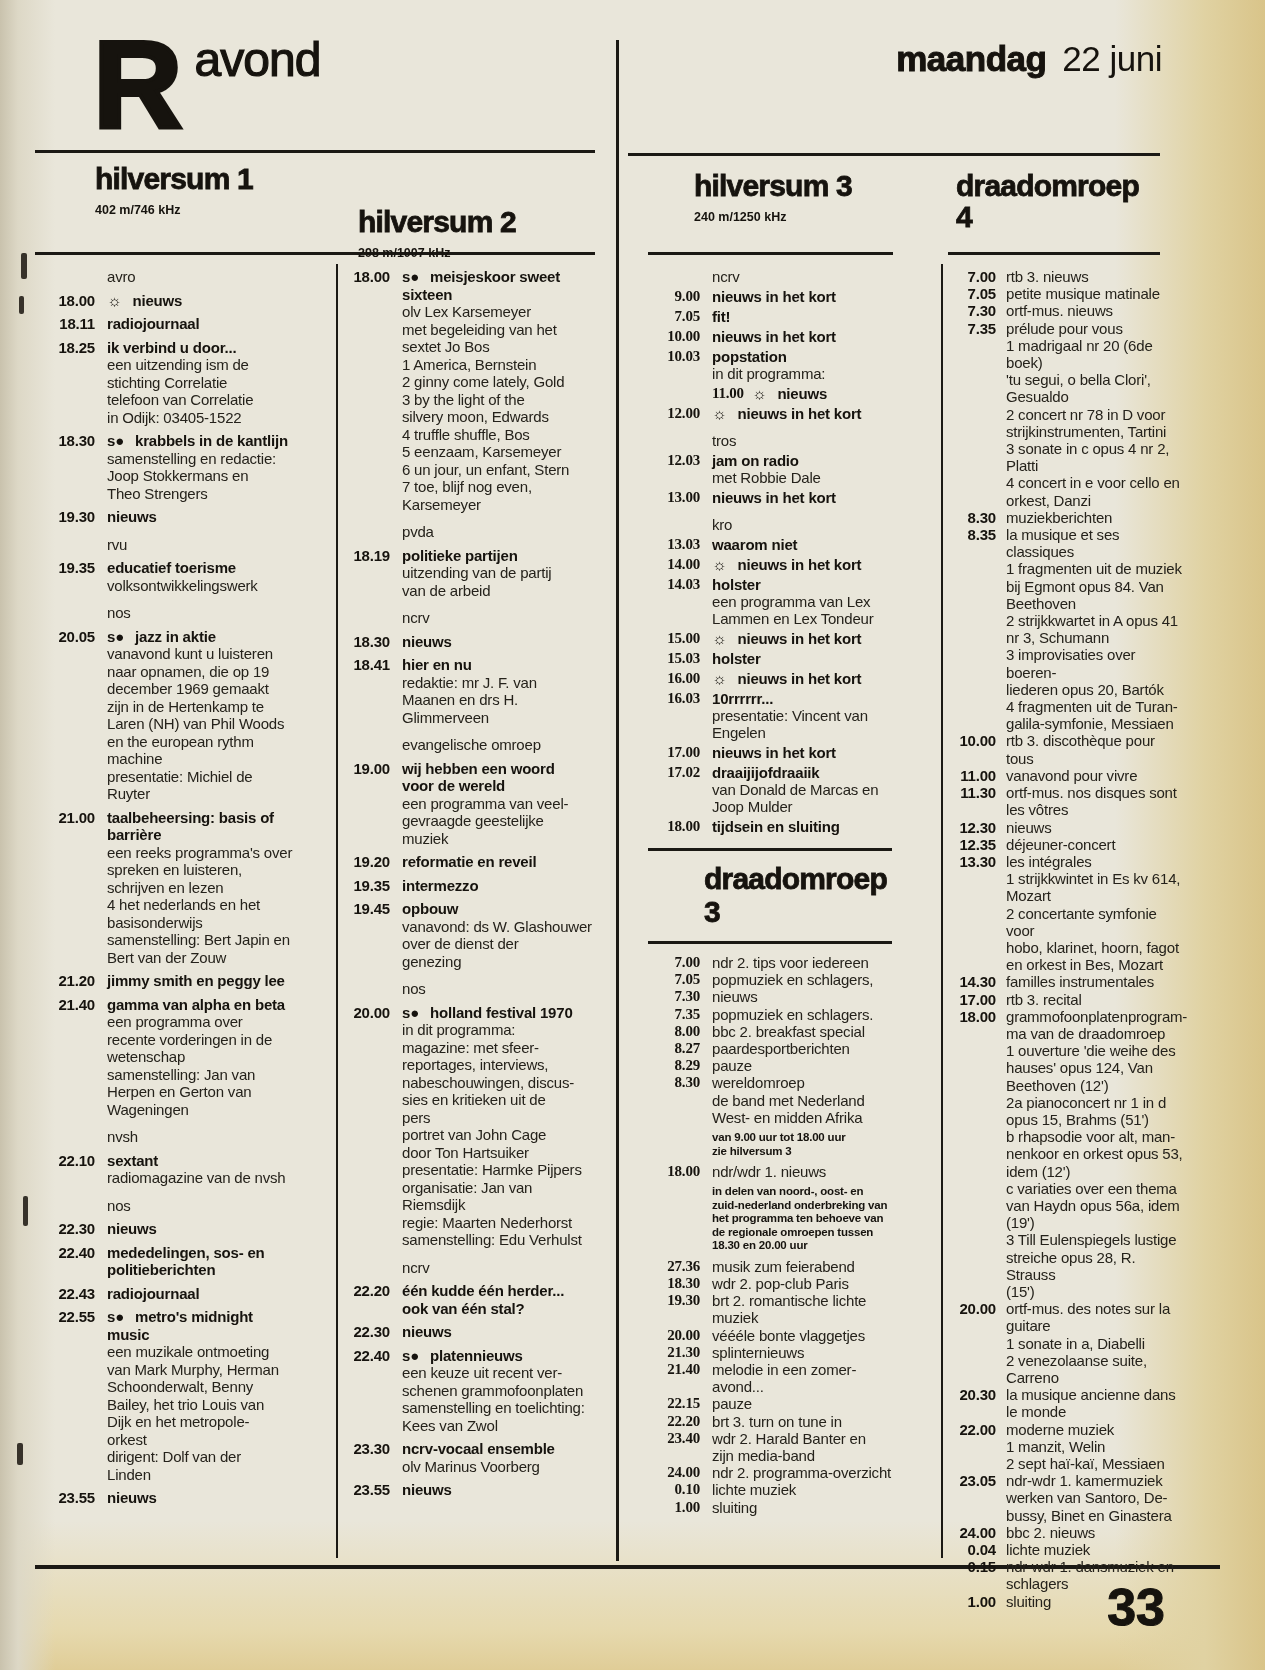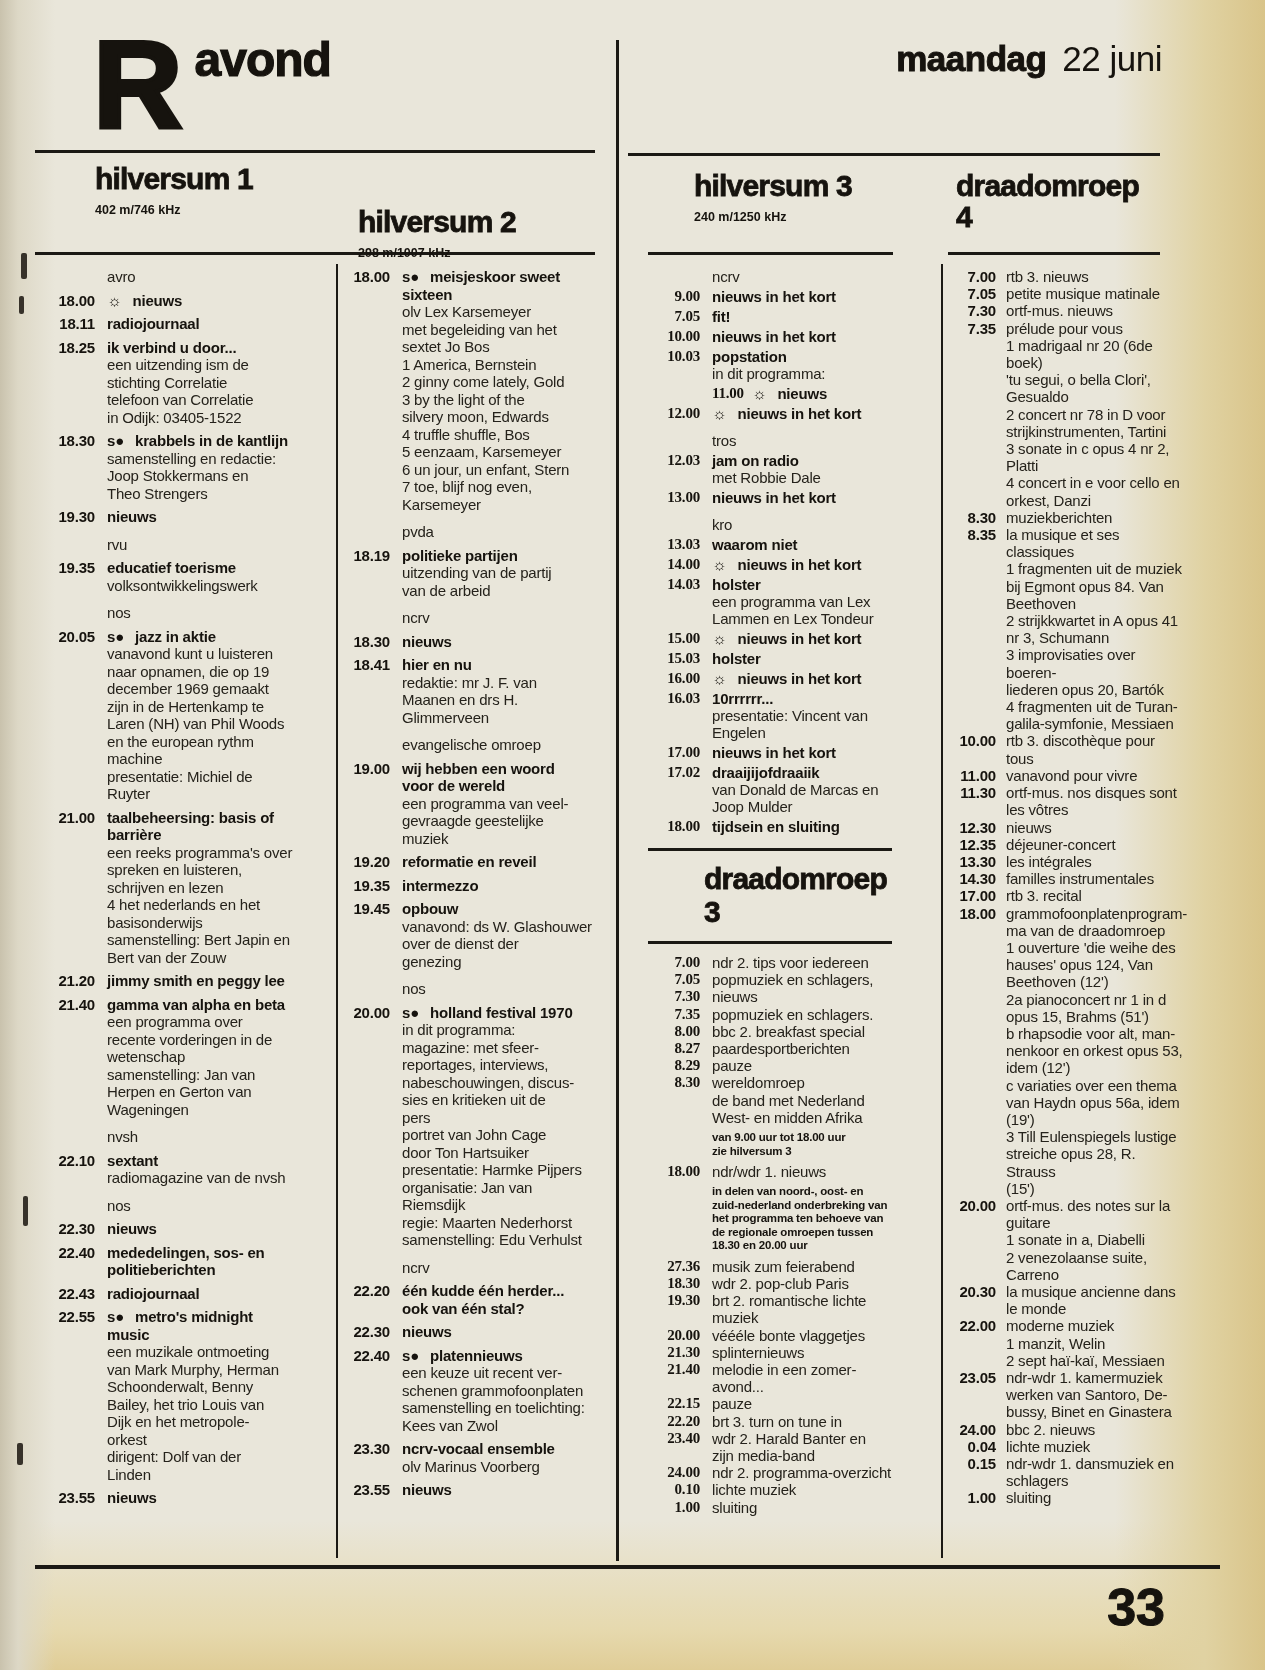--- a/index.html
+++ b/index.html
@@ -9,21 +9,21 @@
     background:
       linear-gradient(90deg,#c9c2ad 0,#ddd8c6 18px,rgba(230,227,214,0) 55px),
       linear-gradient(270deg,#d9c489 0,#e0d2a2 60px,rgba(232,228,214,0) 150px),
       linear-gradient(0deg,#e0cd97 0,#e6d9ae 40px,rgba(232,228,214,0) 150px),
       linear-gradient(180deg,#e9e6da 0,rgba(233,230,218,0) 260px),
       #e9e6da;}
   
   .logo{position:absolute;left:93px;top:36px;display:flex;align-items:flex-start;}
   .logo-r{font-size:124px;line-height:98px;font-weight:700;color:#16130e;
           -webkit-text-stroke:4px #16130e;letter-spacing:-4px;}
-  .logo-text{font-size:48px;line-height:48px;font-weight:700;color:#16130e;
+  .logo-text{font-size:48px;line-height:48px;font-weight:400;color:#16130e;
              margin:0 0 0 16px;-webkit-text-stroke:1.2px #16130e;letter-spacing:-1px;}
   .dateline{position:absolute;top:40px;right:103px;font-size:35px;line-height:38px;
             color:#16130e;letter-spacing:-0.5px;}
   .dateline .day{font-weight:700;-webkit-text-stroke:1px #16130e;margin-right:16px;}
   
   .hr{position:absolute;background:#1b1914;}
   .vr{position:absolute;background:#1b1914;}
   
   .colhead{position:absolute;color:#16130e;}
   .colhead .ct{font-size:30px;line-height:31px;font-weight:700;letter-spacing:-0.8px;
@@ -604,21 +604,25 @@
         <div class="entry plain">
           <span class="time">12.30</span>
           <span class="body"><span class="title">nieuws</span></span>
         </div>
         <div class="entry plain">
           <span class="time">12.35</span>
           <span class="body"><span class="title">déjeuner-concert</span></span>
         </div>
         <div class="entry plain">
           <span class="time">13.30</span>
-          <span class="body"><span class="title">les intégrales</span></span>
+          <span class="body"><span class="title">les intégrales</span><span class="detail">1 strijkkwintet in Es kv 614,
+Mozart
+2 concertante symfonie voor
+hobo, klarinet, hoorn, fagot
+en orkest in Bes, Mozart</span></span>
         </div>
         <div class="entry plain">
           <span class="time">14.30</span>
           <span class="body"><span class="title">familles instrumentales</span></span>
         </div>
         <div class="entry plain">
           <span class="time">17.00</span>
           <span class="body"><span class="title">rtb 3. recital</span></span>
         </div>
         <div class="entry plain">

